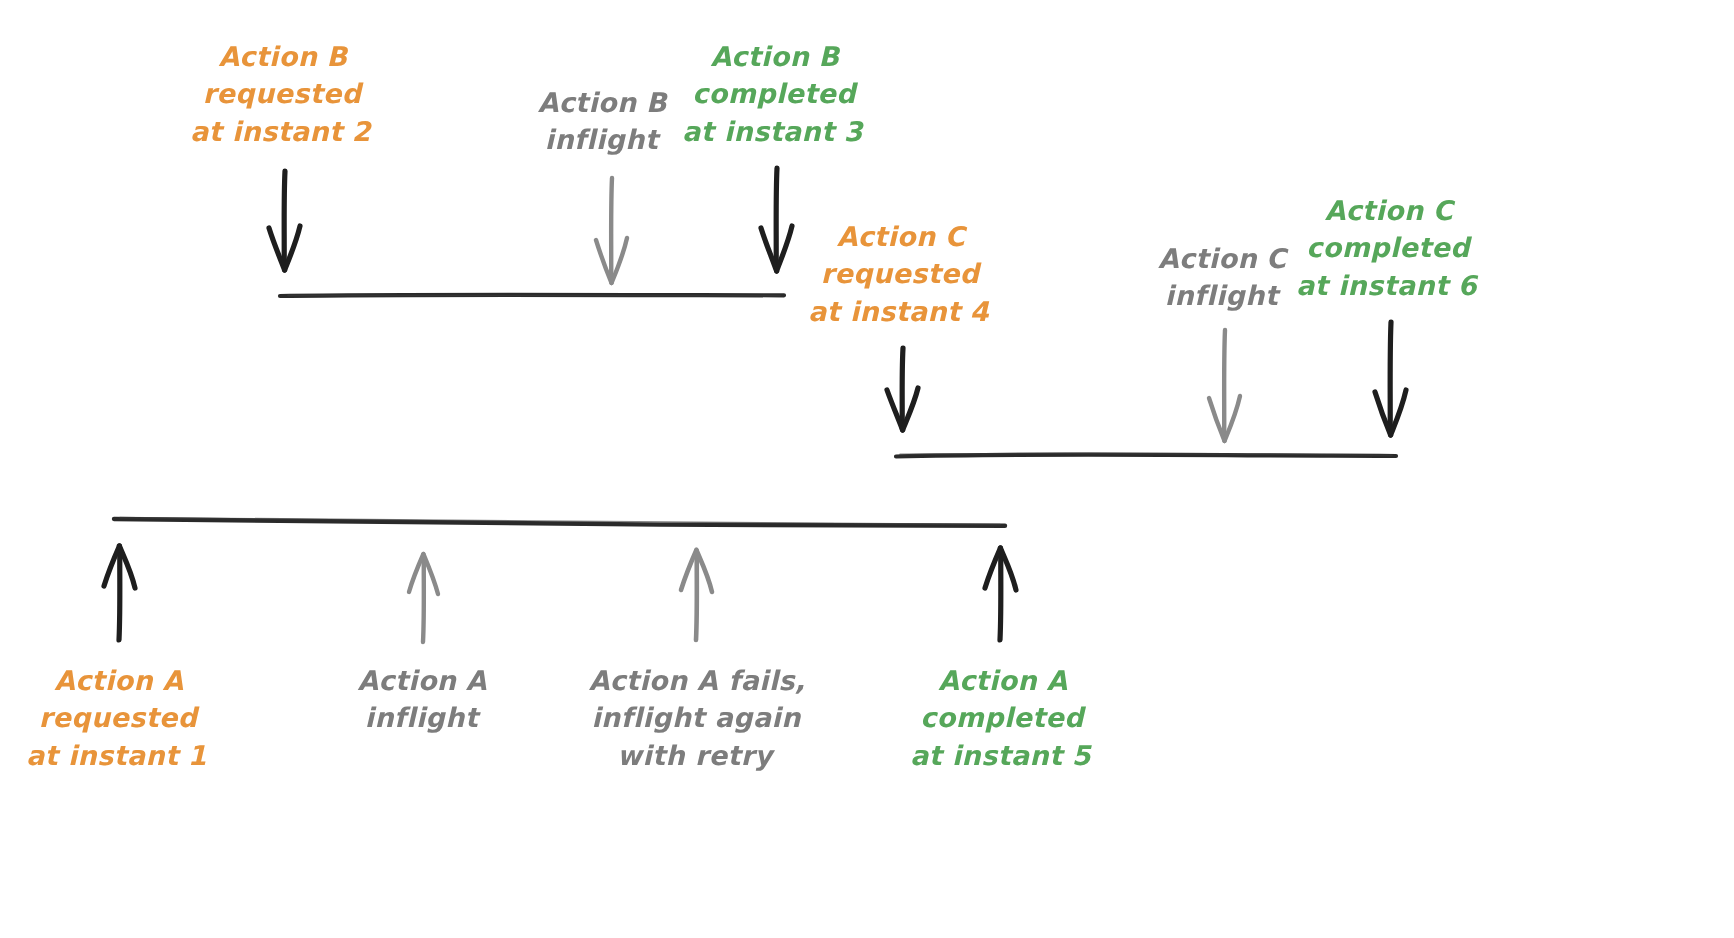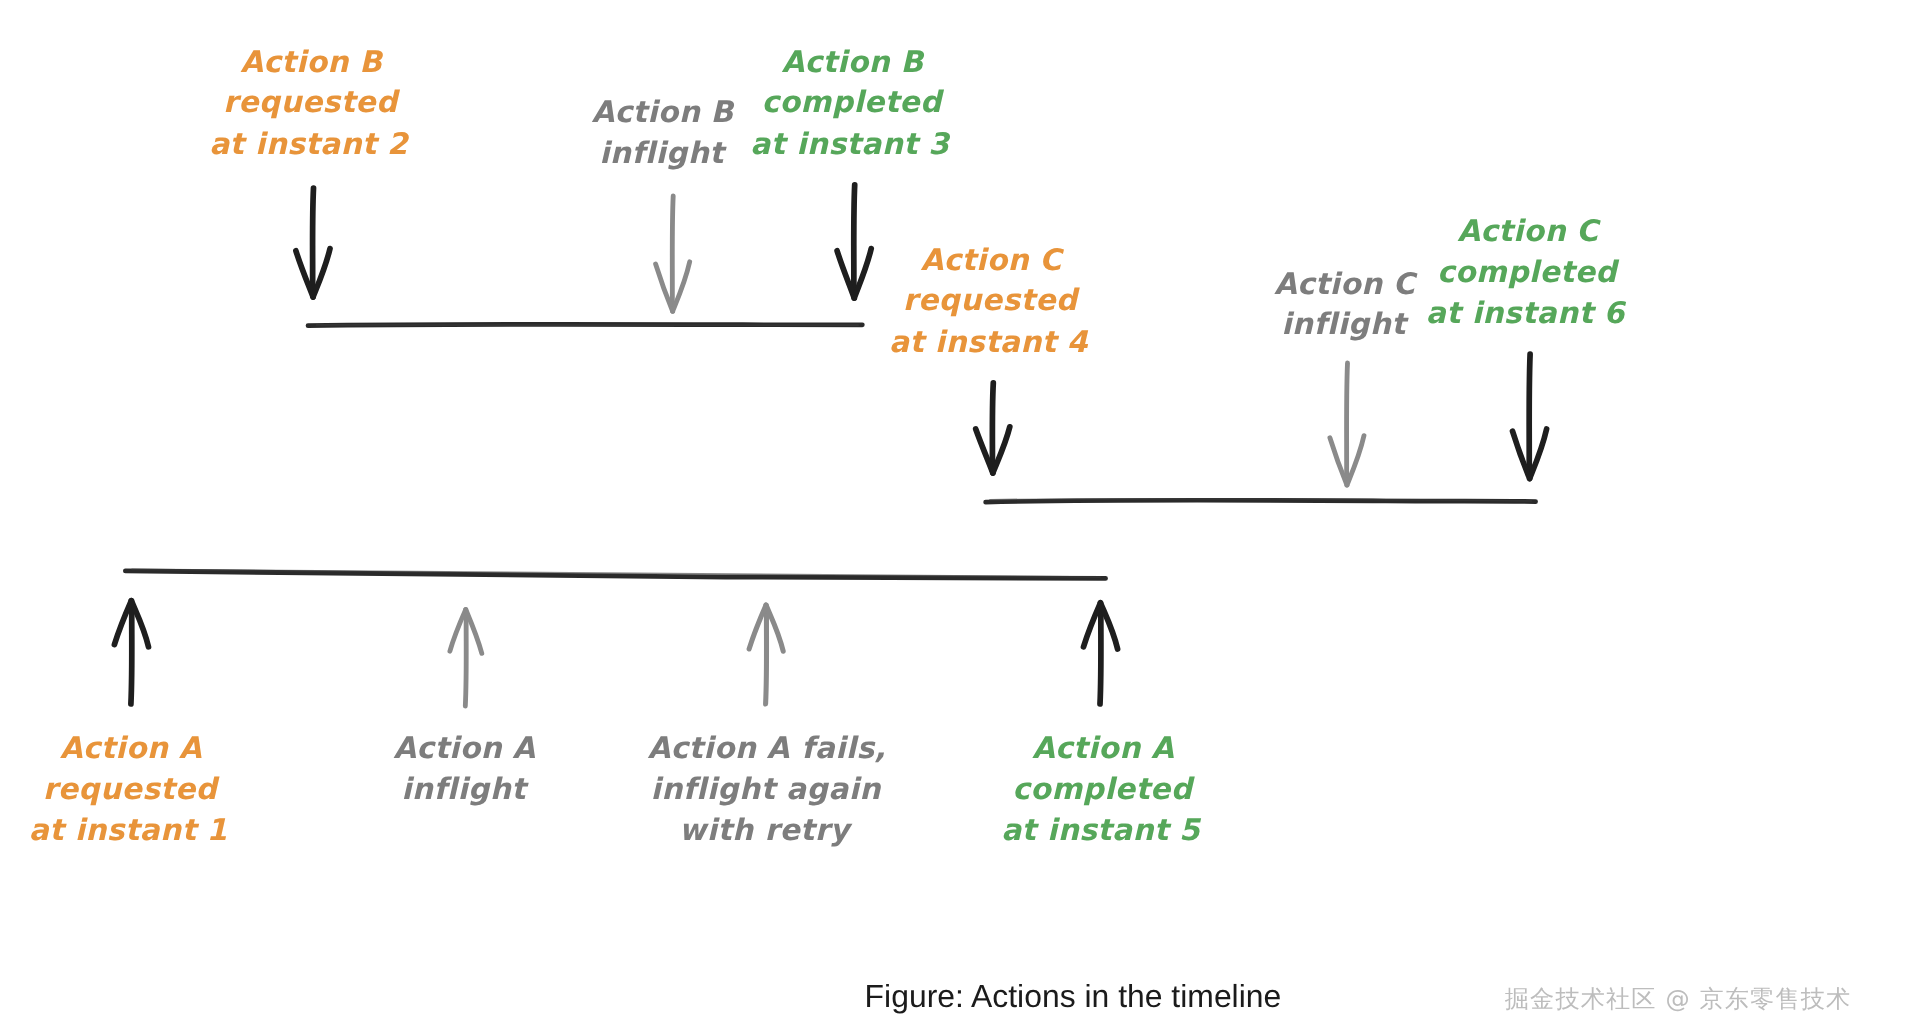--- a/index.html
+++ b/index.html
@@ -169,17 +169,15 @@
 inflight</div>
 
   <div class="hand-label gray" style="left:698px; top:662px; width:320px; margin-left:-160px;">Action A fails,
 inflight again
 with retry</div>
 
   <div class="hand-label green" style="left:1004px; top:662px; width:300px; margin-left:-150px;">Action A
 completed
 at instant 5</div>
 
-  <div class="caption" style="left:786px; top:890px;">Figure: Actions in the timeline</div>
 
-  <div class="watermark" style="left:1368px; top:893px;">掘金技术社区 @ 京东零售技术</div>
 
 </div>
 
 </body></html>

